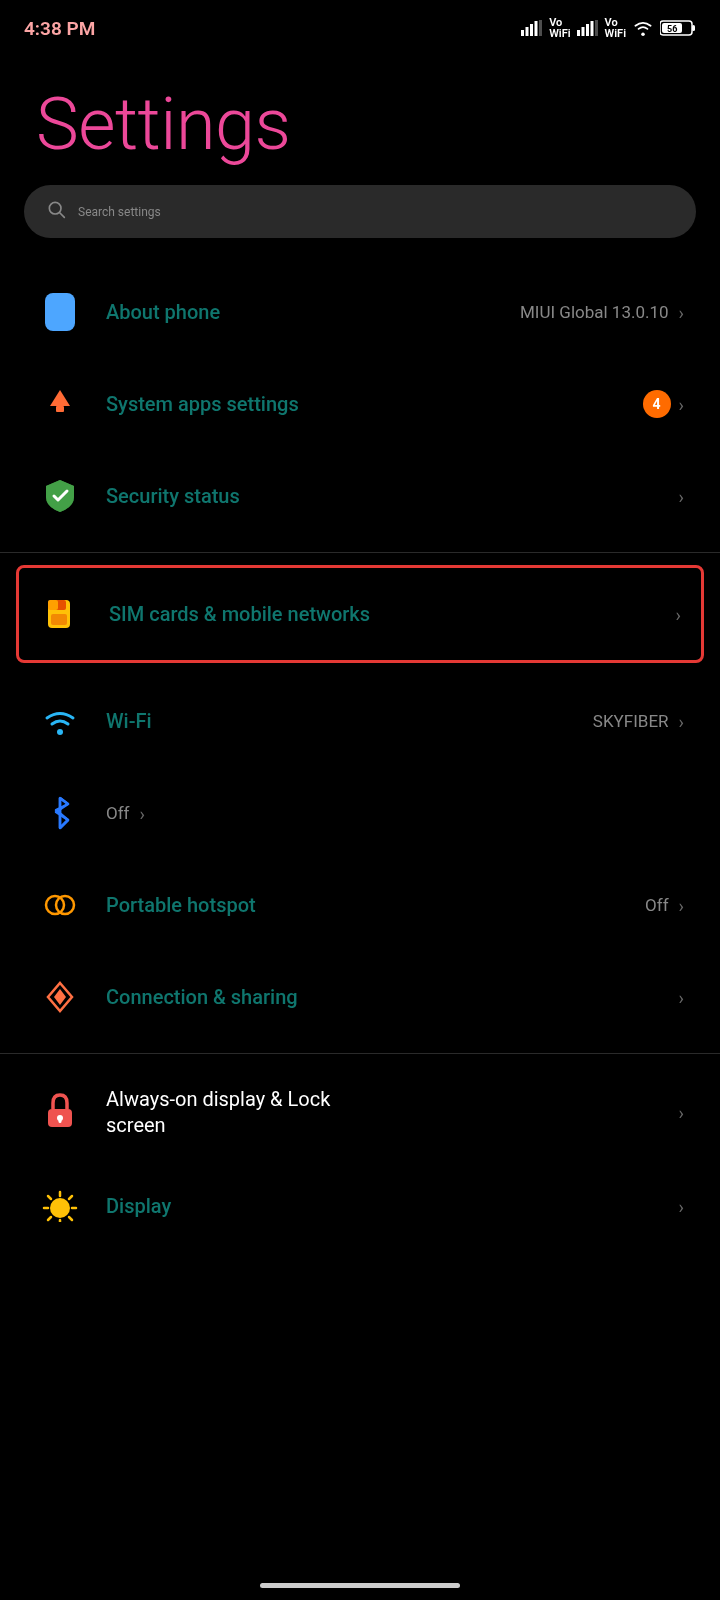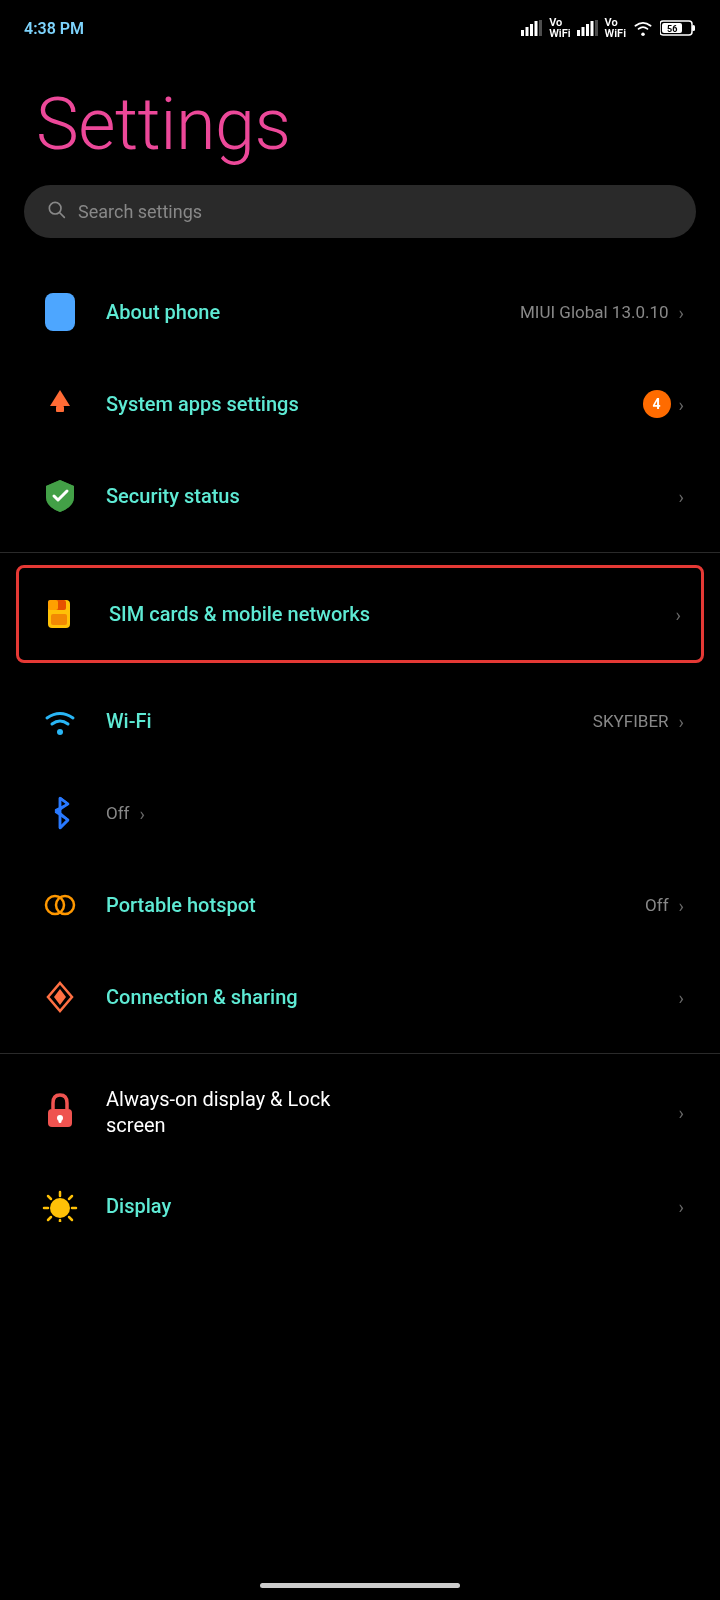--- a/index.html
+++ b/index.html
@@ -17,23 +17,23 @@
 
     
     .status-bar {
       display: flex;
       justify-content: space-between;
       align-items: center;
       padding: 14px 24px 10px 24px;
       height: 52px;
     }
     .status-time {
-      font-size: 16px;
+      font-size: 19px;
       font-weight: 600;
-      color: #7dd3fc;
+      color: #fca5a5;
     }
     .status-icons {
       display: flex;
       align-items: center;
       gap: 6px;
     }
     .status-icons span {
       font-size: 13px;
       color: #fff;
     }
@@ -60,21 +60,21 @@
       border-radius: 50px;
       padding: 14px 22px;
       gap: 12px;
     }
     .search-icon-wrap {
       color: #888;
       font-size: 20px;
     }
     .search-placeholder {
       color: #888;
-      font-size: 18px;
+      font-size: 12px;
     }
 
     
     .settings-list {
       padding: 0;
     }
     .settings-item {
       display: flex;
       align-items: center;
       padding: 22px 36px;
@@ -90,21 +90,21 @@
       justify-content: center;
       margin-right: 22px;
       flex-shrink: 0;
       font-size: 28px;
       border-radius: 10px;
     }
 
     .item-label {
       font-size: 20px;
       font-weight: 500;
-      color: #5eead4;
+      color: #0f766e;
       flex: 1;
     }
     .item-value {
       font-size: 17px;
       color: #888;
       margin-right: 10px;
     }
     .chevron {
       color: #666;
       font-size: 18px;

